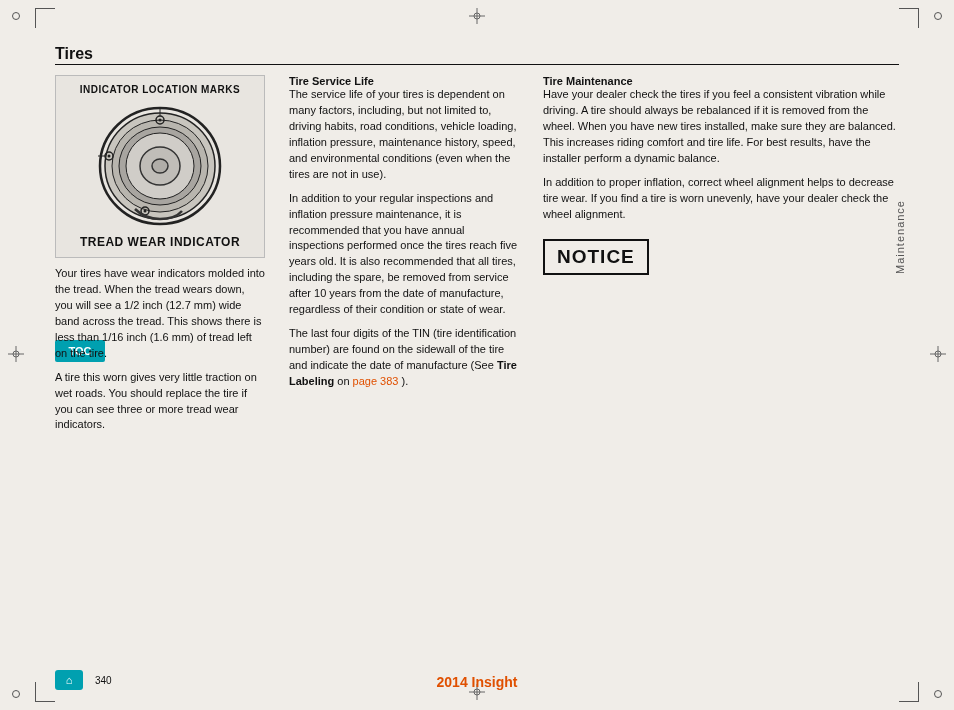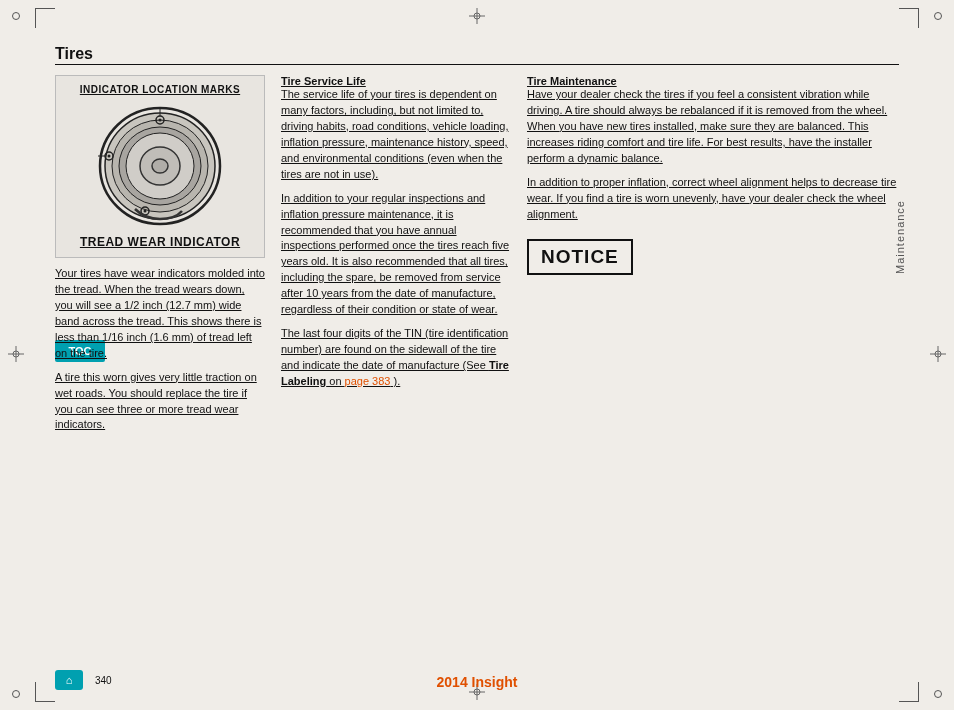--- a/index.html
+++ b/index.html
@@ -126,23 +126,22 @@
       writing-mode: vertical-rl;
       transform: rotate(180deg);
       font-size: 11px;
       color: #555;
       letter-spacing: 1px;
     }
 
     
     .main-columns {
       display: flex;
-      gap: 16px;
+      gap: 24px;
       margin-top: 10px;
-      text-decoration: underline;
     }
 
     .col-left {
       width: 210px;
       flex-shrink: 0;
     }
 
     .col-mid {
       width: 230px;
       flex-shrink: 0;

